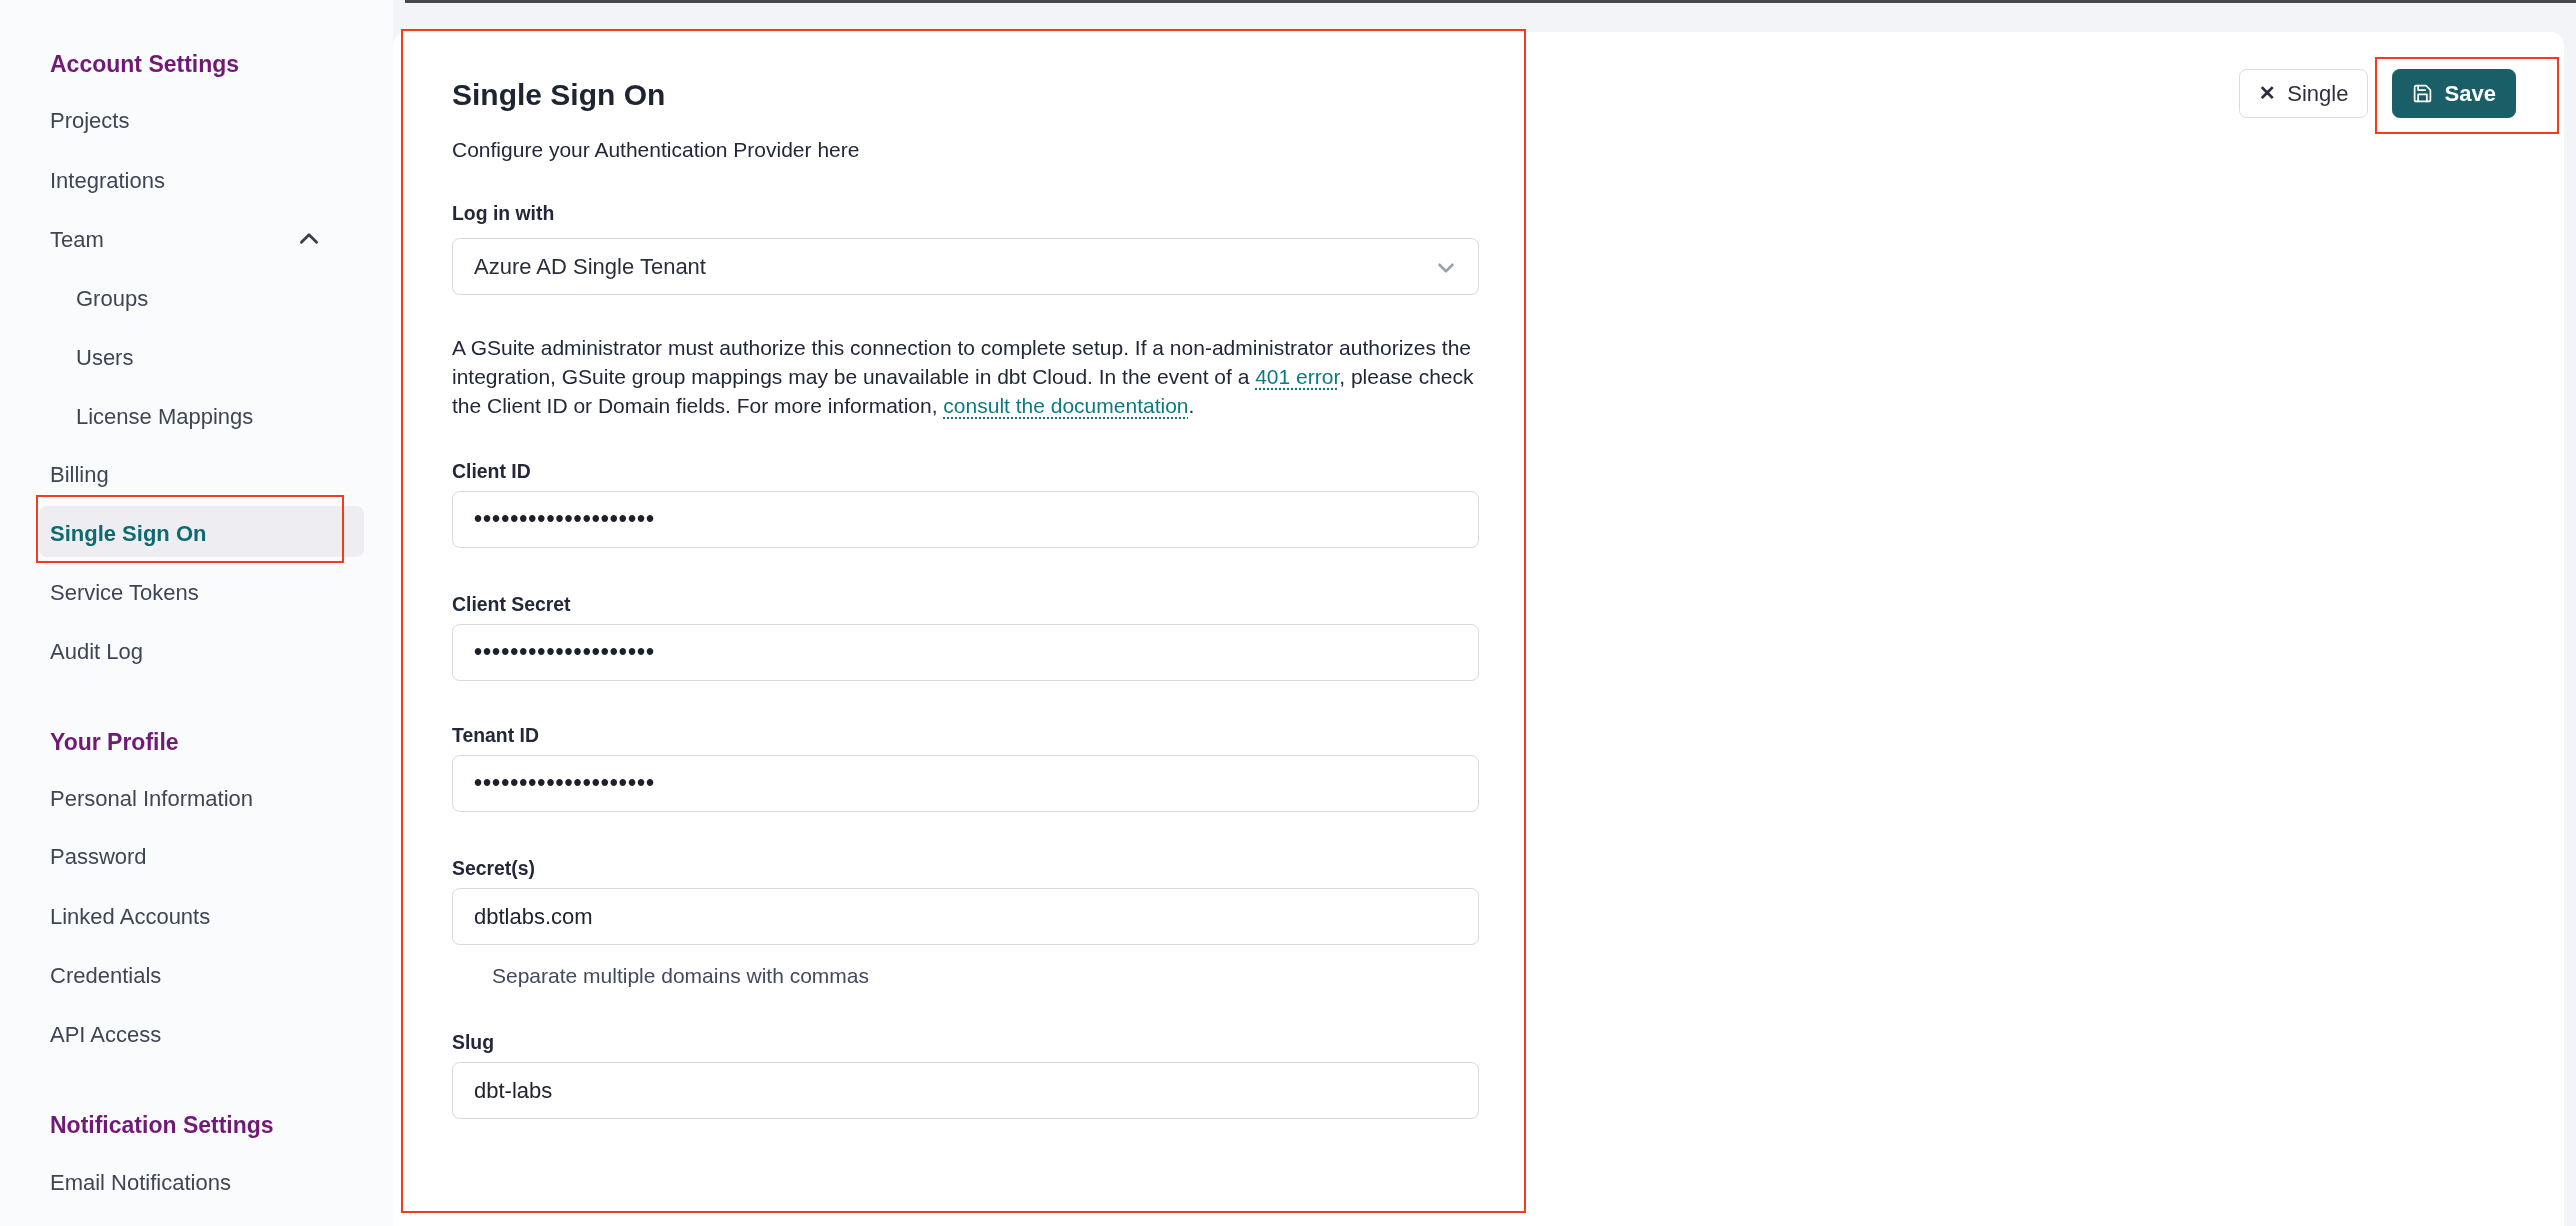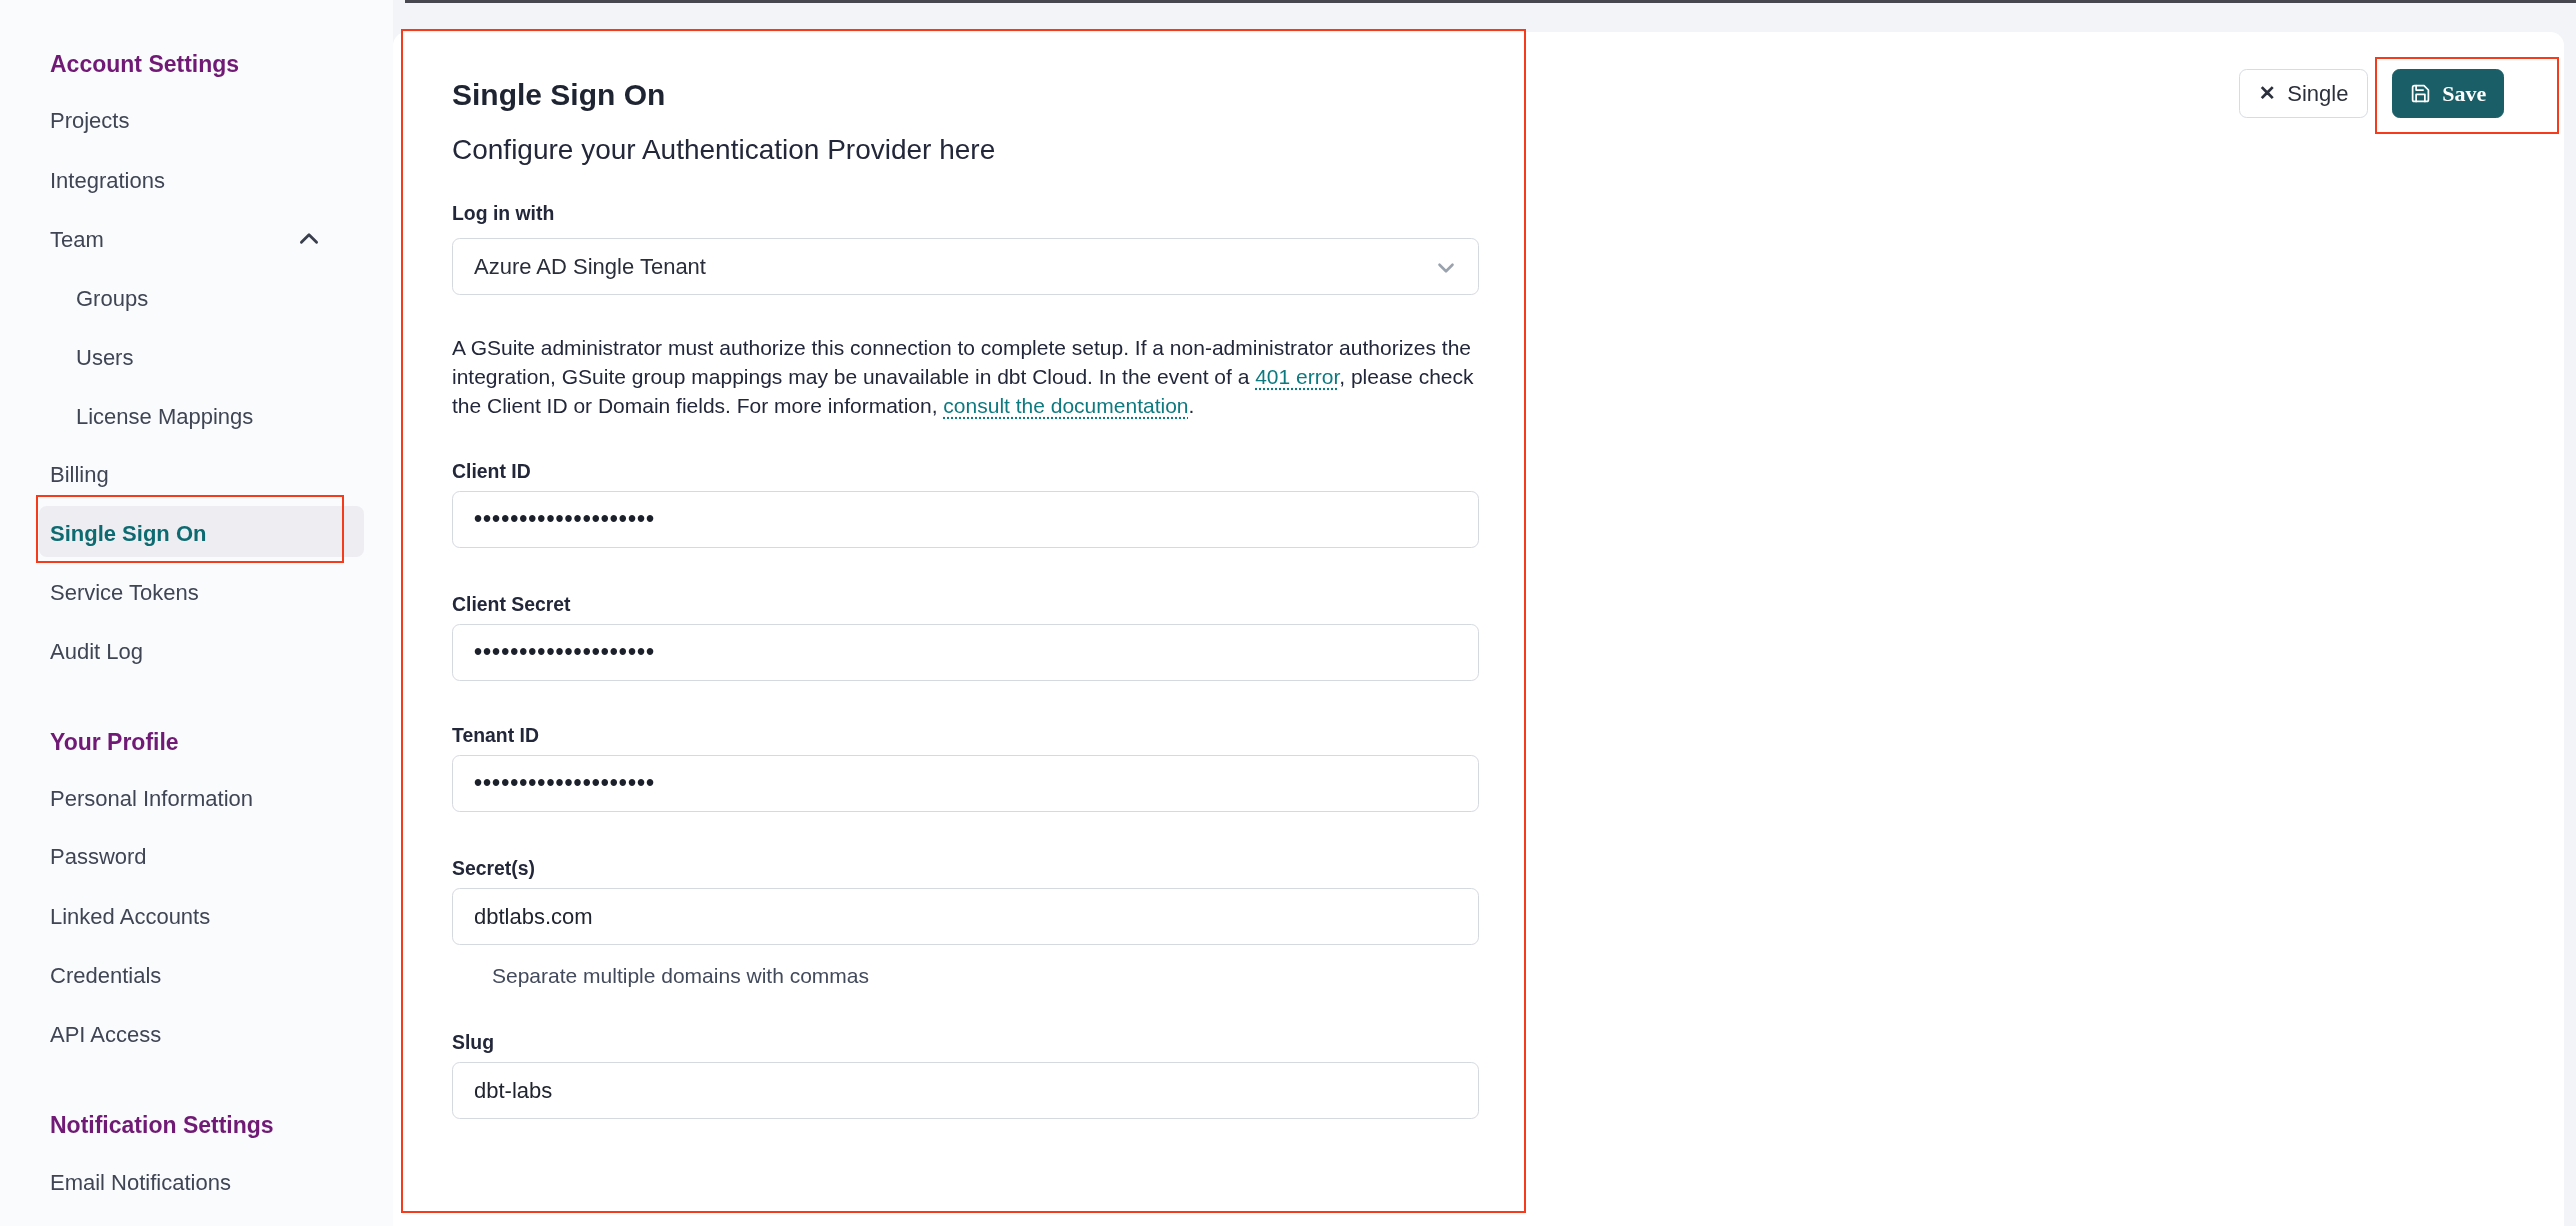--- a/index.html
+++ b/index.html
@@ -21,21 +21,21 @@
   .annot-save { left:2375px; top:57px; width:184px; height:77px; }
   
   .side-header { position:absolute; left:50px; font-size:23px; font-weight:700; color:#701a75; line-height:29px; }
   .side-item { position:absolute; left:50px; font-size:22px; font-weight:400; color:#3f4554; line-height:27px; cursor:pointer; white-space:nowrap; }
   .side-item.sub { left:76px; }
   .side-item.selected { color:#0e6a71; font-weight:700; }
   .pill { position:absolute; left:39px; top:506px; width:325px; height:51px; background:#eeeef2; border-radius:7.7px; }
   .chev-up { position:absolute; left:296px; top:226px; width:26px; height:26px; }
   
   .page-title { position:absolute; left:452px; top:76px; font-size:30px; font-weight:700; color:#1f2432; line-height:37px; }
-  .page-sub   { position:absolute; left:452px; top:136px; font-size:28px; font-weight:500; color:#23273a; line-height:27px; }
+  .page-sub   { position:absolute; left:452px; top:136px; font-size:21px; font-weight:500; color:#23273a; line-height:27px; }
   .field-label { position:absolute; left:452px; font-size:19.4px; font-weight:700; color:#23273a; line-height:23px; }
   .select-box {
     position:absolute; left:452px; top:238px; width:1027px; height:57px;
     background:#fff; border:1px solid #d5d9e0; border-radius:7.7px;
     display:flex; align-items:center; padding:0 21px; cursor:pointer;
     font-size:22px; color:#2a2e3a;
   }
   .select-box .chev-dn { position:absolute; right:19.4px; top:15.5px; width:26px; height:26px; }
   .note { position:absolute; left:452px; top:333px; width:1041px; font-size:21px; line-height:29px; color:#23273a; }
   .note a { color:#0d7a80; text-decoration:underline dotted; text-underline-offset:3.9px; cursor:pointer; }
@@ -44,21 +44,21 @@
     background:#fff; border:1px solid #d5d9e0; border-radius:7.7px;
     padding:0 21px; font-size:22px; color:#20242f;
     font-family:"Liberation Sans", sans-serif; outline:none;
   }
   .tinput.masked { font-size:23px; letter-spacing:1px; font-weight:700; color:#1c202b; }
   .helper { position:absolute; left:452px; top:964px; font-size:21px; color:#434a5c;margin-left:40px; }
   
   .btn { position:absolute; top:69px; height:49px; border-radius:7.7px; display:flex; align-items:center; justify-content:center; gap:11.6px; cursor:pointer; font-size:22px; }
   .btn-cancel { left:2239px; width:129px; background:#fff; border:1px solid #d8dbe1; color:#2c303c; font-weight:500; }
   .btn-cancel .x { font-size:20.3px; font-weight:700; color:#2c303c; line-height:1; }
-  .btn-save { left:2392px; width:112px; background:#1a5f68; border:1px solid #1a5f68; color:#fff; font-weight:700;font-family:Liberation Serif, serif; }
+  .btn-save { left:2392px; width:124px; background:#1a5f68; border:1px solid #1a5f68; color:#fff; font-weight:700; }
   svg { display:block; }
 </style>
 </head>
 <body>
 
 <div class="sidebar">
   <div class="pill"></div>
 
   <div class="side-header" style="top:50px">Account Settings</div>
   <div class="side-item" style="top:107px">Projects</div>

